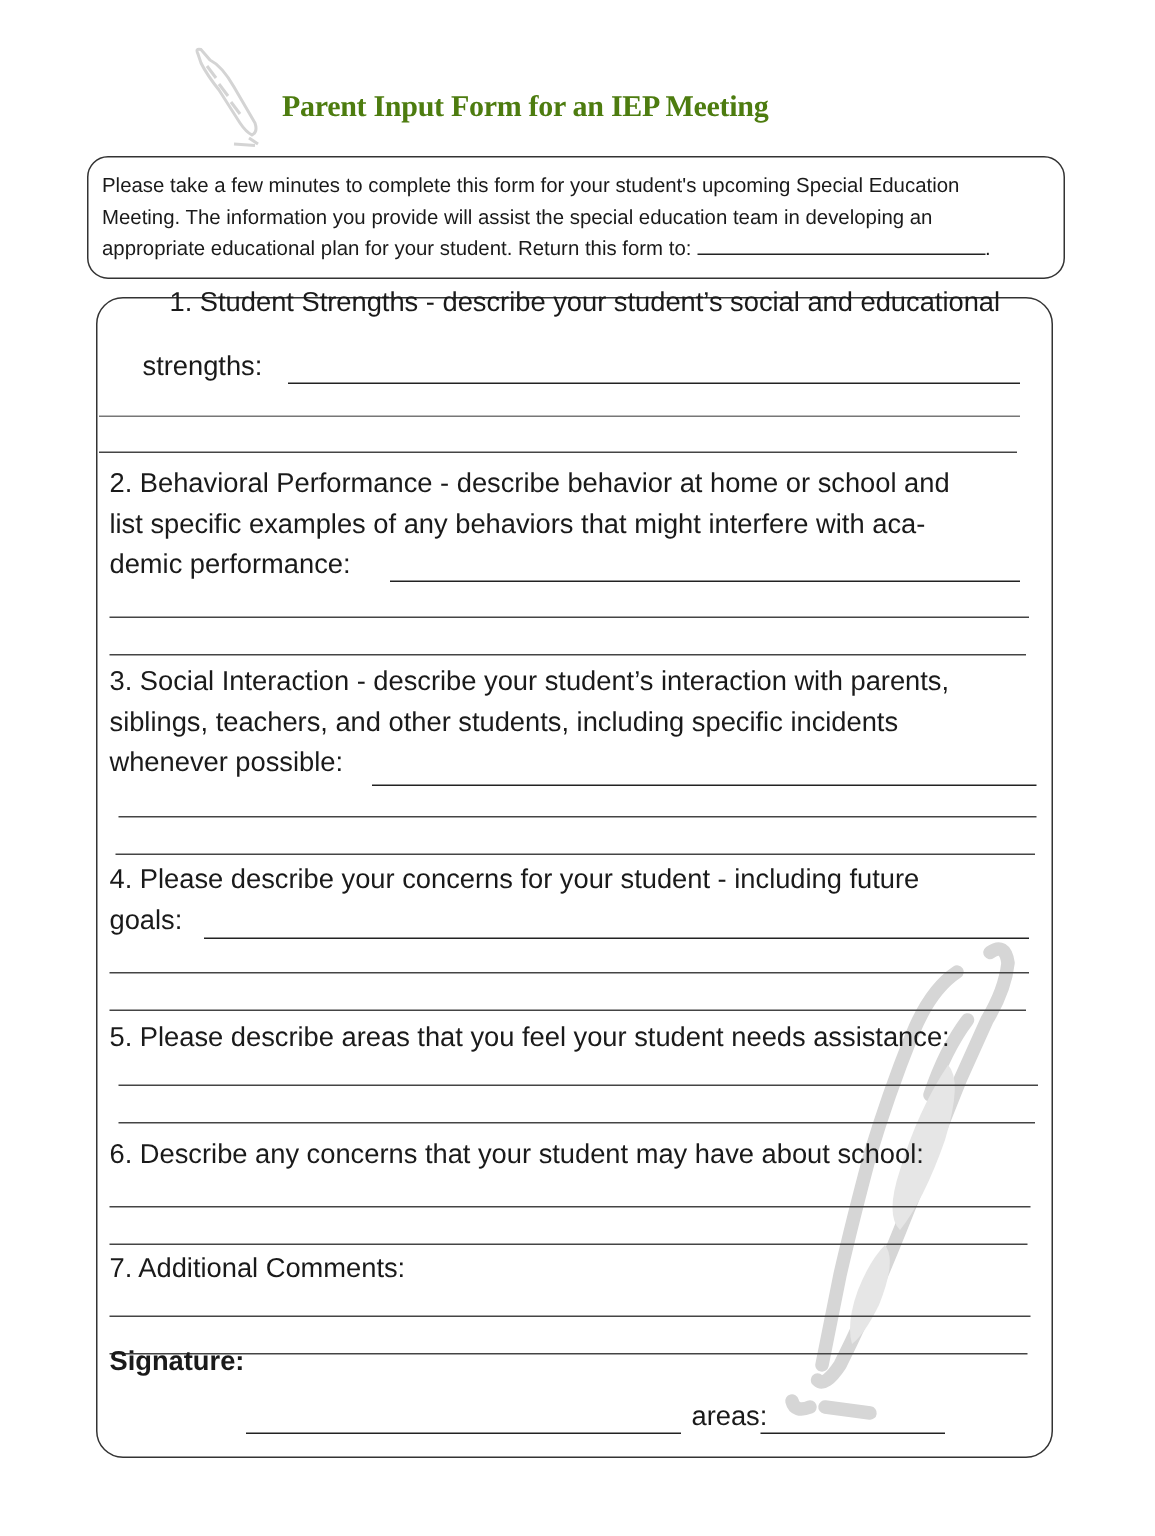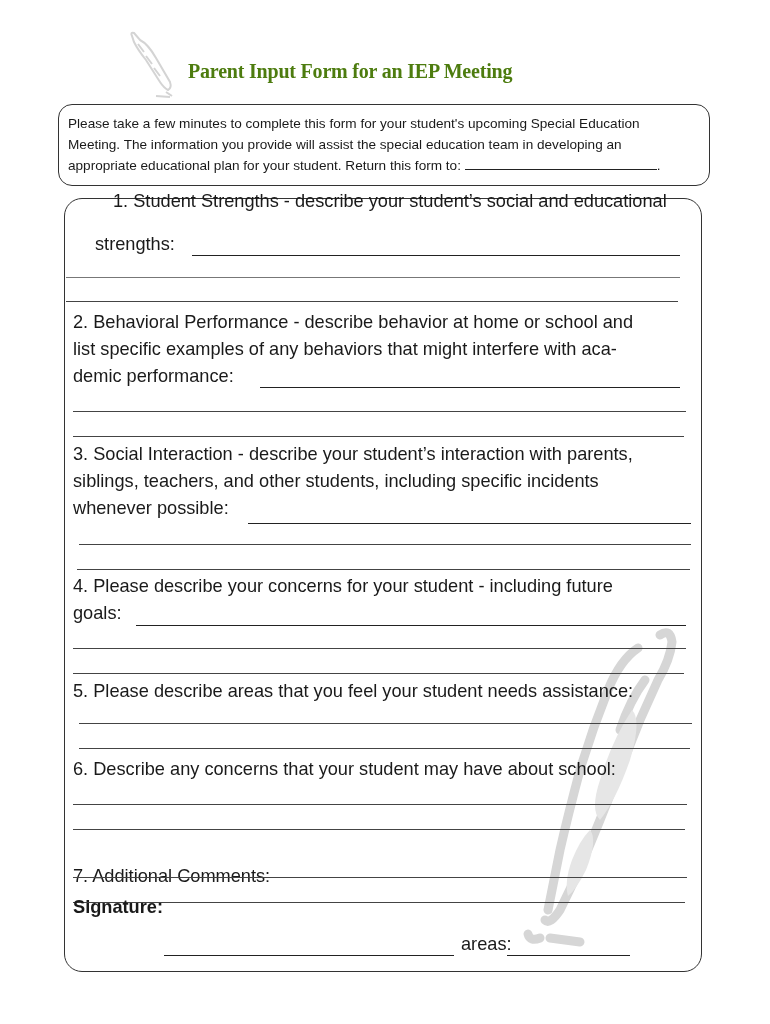--- a/index.html
+++ b/index.html
@@ -83,20 +83,20 @@
 <div class="line" style="left:73px;top:673px;width:611px;"></div>
 
 <div class="q" style="left:73px;top:678px;">5. Please describe areas that you feel your student needs assistance:</div>
 <div class="line" style="left:79px;top:723px;width:613px;"></div>
 <div class="line" style="left:79px;top:748px;width:611px;"></div>
 
 <div class="q" style="left:73px;top:756px;">6. Describe any concerns that your student may have about school:</div>
 <div class="line" style="left:73px;top:804px;width:614px;"></div>
 <div class="line" style="left:73px;top:829px;width:612px;"></div>
 
-<div class="q" style="left:73px;top:832px;margin-top:31px;">7. Additional Comments:</div>
+<div class="q" style="left:73px;top:832px;">7. Additional Comments:</div>
 <div class="line" style="left:73px;top:877px;width:614px;"></div>
 <div class="line" style="left:73px;top:902px;width:612px;"></div>
 
 <div class="q" style="left:73px;top:894px;font-weight:bold;">Signature:</div>
 <div class="fill" style="left:164px;top:955px;width:290px;"></div>
 <div class="q" style="left:461px;top:931px;">areas:</div>
 <div class="fill" style="left:507px;top:955px;width:123px;"></div>
 
 </body></html>

